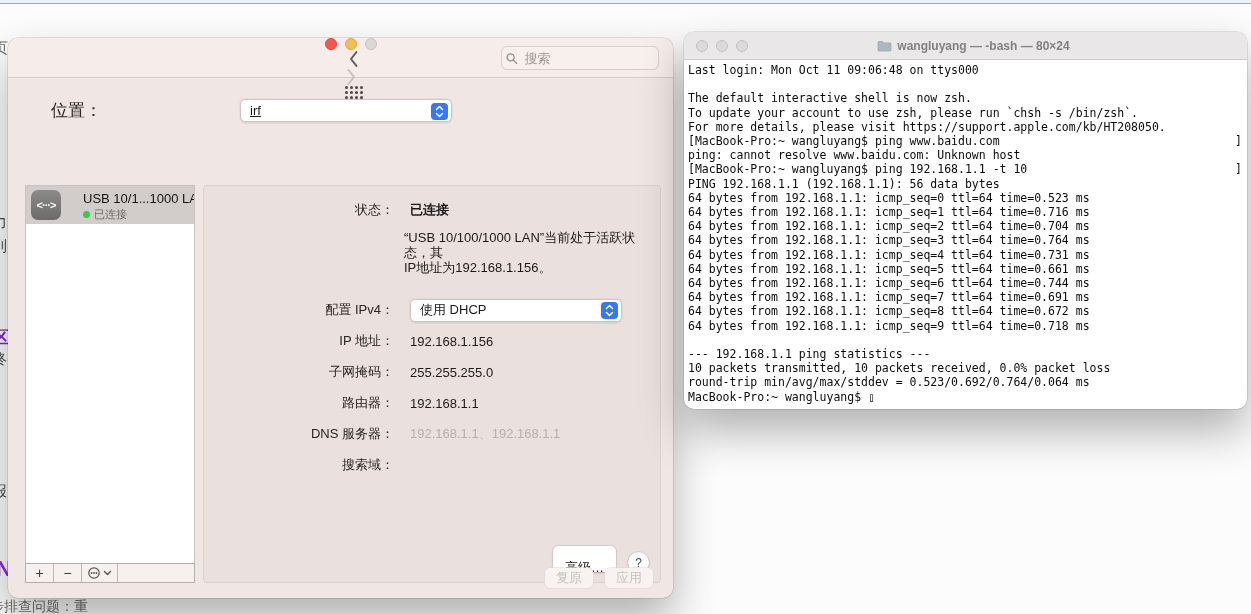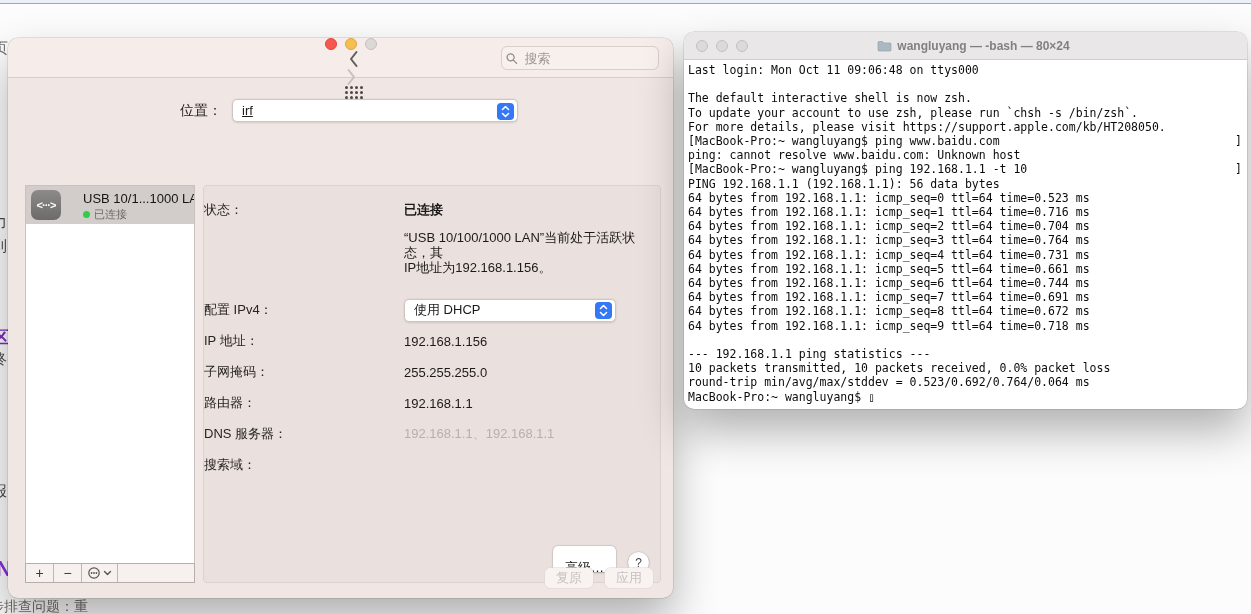--- a/index.html
+++ b/index.html
@@ -38,29 +38,29 @@
     background:#f8f0ed; border:1px solid #d8cecb; border-radius:6px;
     display:flex; align-items:center; padding:0 4px; }
   .search-field input { border:none; outline:none; background:transparent;
     font-size:13px; width:100%; margin-left:5px; color:#3a3735;
     font-family:"Liberation Sans", sans-serif; }
   .search-field input::placeholder { color:#9d9591; }
 
   .net-body { position:relative; height:520px; }
   .location-row { position:absolute; left:0; top:21px; width:100%;
     display:flex; align-items:center; }
-  .location-label { width:214px; text-align:right; font-size:14px; color:#272421;padding-left:43px; }
+  .location-label { width:214px; font-size:17px; color:#272421;padding-left:43px; }
   .select-box { position:relative; background:#fff; border-radius:5px; height:23px;
     border:0.5px solid #cfc6c3; box-shadow:0 0.5px 2px rgba(0,0,0,.12);
     display:flex; align-items:center; font-size:13px; color:#1c1a18;
     padding:0 26px 0 9px; cursor:default; }
   .select-box .stepper { position:absolute; right:3px; top:2.5px; width:17px; height:17px;
     background:#3478f6; border-radius:4px; display:flex; align-items:center;
     justify-content:center; }
-  .loc-select { margin-left:10px; width:286px;text-decoration:underline; }
+  .loc-select { margin-left:18px; width:212px;text-decoration:underline; }
 
   .sidebar { position:absolute; left:17px; top:107px; width:170px; height:378px;
     background:#ffffff; border:1px solid #c9c1be; border-bottom:none; }
   .service { height:38px; display:flex; align-items:center; padding-left:5px; }
   .service.selected { background:#d2cdca; }
   .svc-icon { width:30px; height:30px; border-radius:7px; flex:0 0 30px;
     background:linear-gradient(#8d8b89,#6d6b69); color:#fff;
     display:flex; align-items:center; justify-content:center;
     font-size:11px; font-weight:700; letter-spacing:-1px; }
   .svc-text { margin-left:22px; overflow:hidden; }
@@ -72,21 +72,21 @@
     background:#f6f1ef; border:1px solid #b5aeab; display:flex; align-items:stretch; }
   .sb-btn { width:28px; border-right:1px solid #bdb6b3; display:flex;
     align-items:center; justify-content:center; font-size:14px; color:#3c3936;
     cursor:default; }
   .sb-btn.action { width:36px; }
 
   .panel { position:absolute; left:195px; top:107px; width:458px; height:398px;
     background:#eae1de; border:1px solid #dcd3d0; border-radius:4px;
     padding-top:13px; }
   .prow { display:flex; align-items:center; height:22px; margin-bottom:9px; }
-  .plabel { width:190px; text-align:left; margin-right:10px; font-size:13px;
+  .plabel { width:190px; text-align:right; margin-right:16px; font-size:13px;
     color:#272421; flex:0 0 190px; }
   .pvalue { font-size:13px; color:#1c1a18; }
   .pvalue.bold { font-weight:700; }
   .pvalue.muted { color:#b8b0ac; }
   .status-desc { margin:2px 0 24px 200px; font-size:13px; line-height:15px;
     color:#1c1a18; }
   .cfg-select { width:212px; }
   .advanced-btn { position:absolute; right:44px; bottom:10px; height:21px;
     padding:13px 12px; background:#fff; border:none; border-radius:5px;
     box-shadow:0 0.5px 2px rgba(0,0,0,.25), 0 0 0 0.5px rgba(0,0,0,.08);

